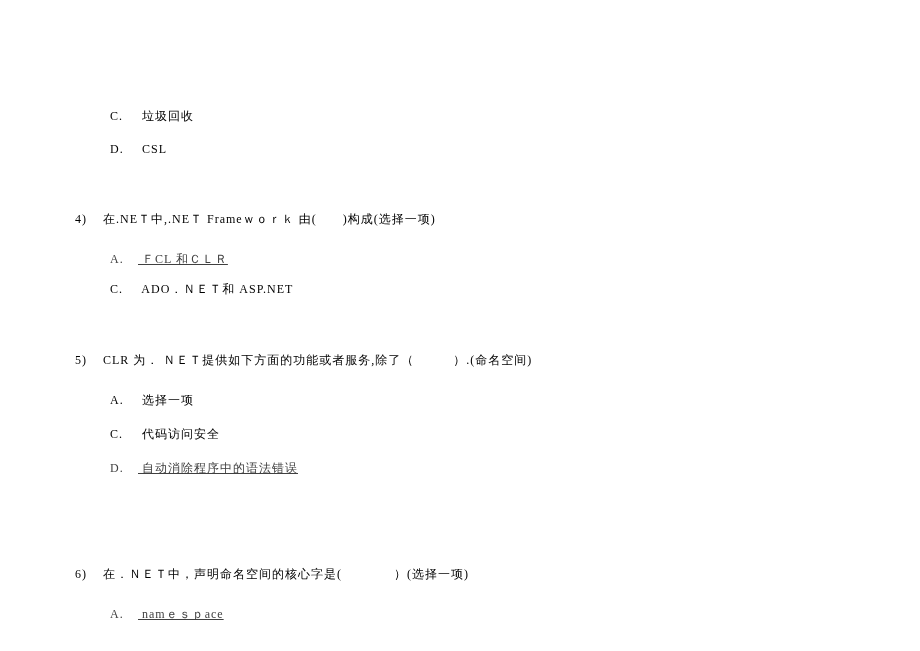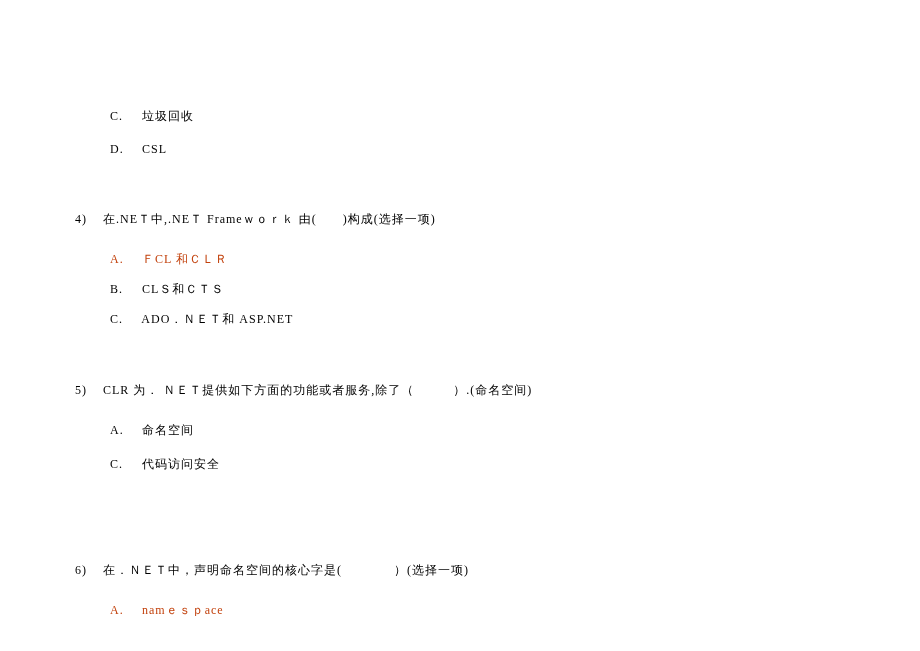--- a/index.html
+++ b/index.html
@@ -24,21 +24,22 @@
     }
     .question-line {
       margin-top: 54px;
       margin-bottom: 23px;
     }
     .option-label {
       display: inline-block;
       width: 28px;
     }
     .red {
-      color: #c2410c;
+      color: #404040;
+      text-decoration: underline;
     }
     .q-num {
       display: inline-block;
       width: 24px;
     }
     .q4-options .option-line {
       margin-bottom: 13px;
     }
     .q5-options .option-line {
       margin-bottom: 17px;
@@ -62,41 +63,41 @@
 <div class="question-line">
   <span class="q-num">4)</span>
   <span>在.NEＴ中,.NEＴ Frameｗｏｒｋ 由(　　)构成(选择一项)</span>
 </div>
 <div class="q4-options">
   <div class="option-line red">
     <span class="option-label">A.</span>
     <span>ＦCL 和ＣＬＲ</span>
   </div>
   <div class="option-line">
-    <span class="option-label">B.</span>
-    <span>CLＳ和ＣＴＳ</span>
-  </div>
-  <div class="option-line">
     <span class="option-label">C.</span>
     <span>ADO．ＮＥＴ和 ASP.NET</span>
   </div>
 </div>
 
 <div class="question-line">
   <span class="q-num">5)</span>
   <span>CLR 为． ＮＥＴ提供如下方面的功能或者服务,除了（　　　）.(命名空间)</span>
 </div>
 <div class="q5-options">
   <div class="option-line">
     <span class="option-label">A.</span>
-    <span>命名空间</span>
+    <span>选择一项</span>
   </div>
   <div class="option-line">
     <span class="option-label">C.</span>
     <span>代码访问安全</span>
+  </div>
+  <div class="option-line red">
+    <span class="option-label">D.</span>
+    <span>自动消除程序中的语法错误</span>
   </div>
 </div>
 
 <div class="q6-spacer"></div>
 
 <div class="question-line">
   <span class="q-num">6)</span>
   <span>在．ＮＥＴ中，声明命名空间的核心字是(　　　　）(选择一项)</span>
 </div>
 <div>

